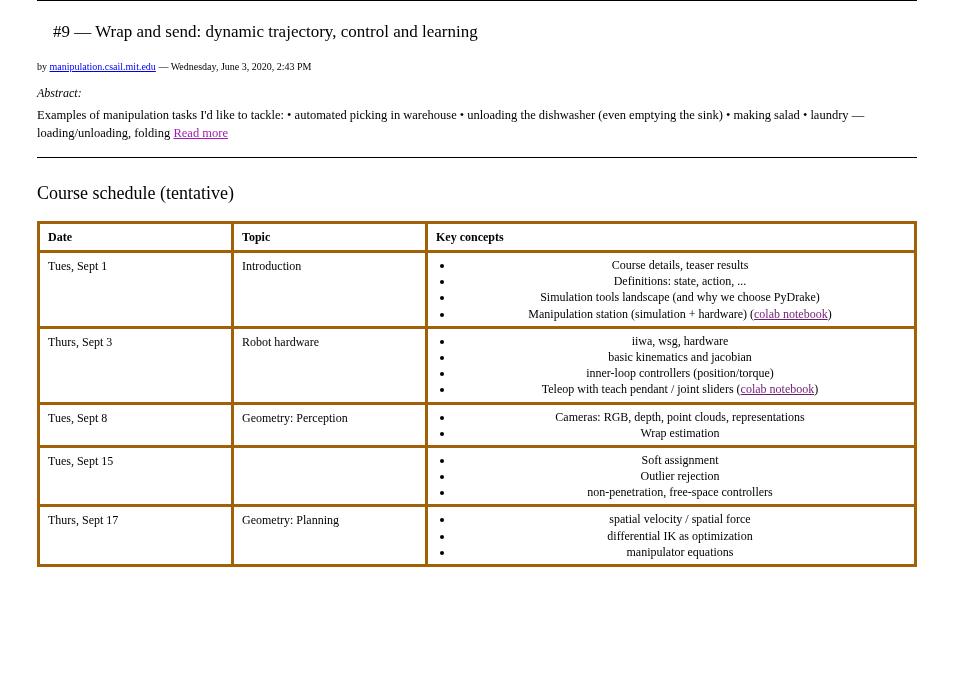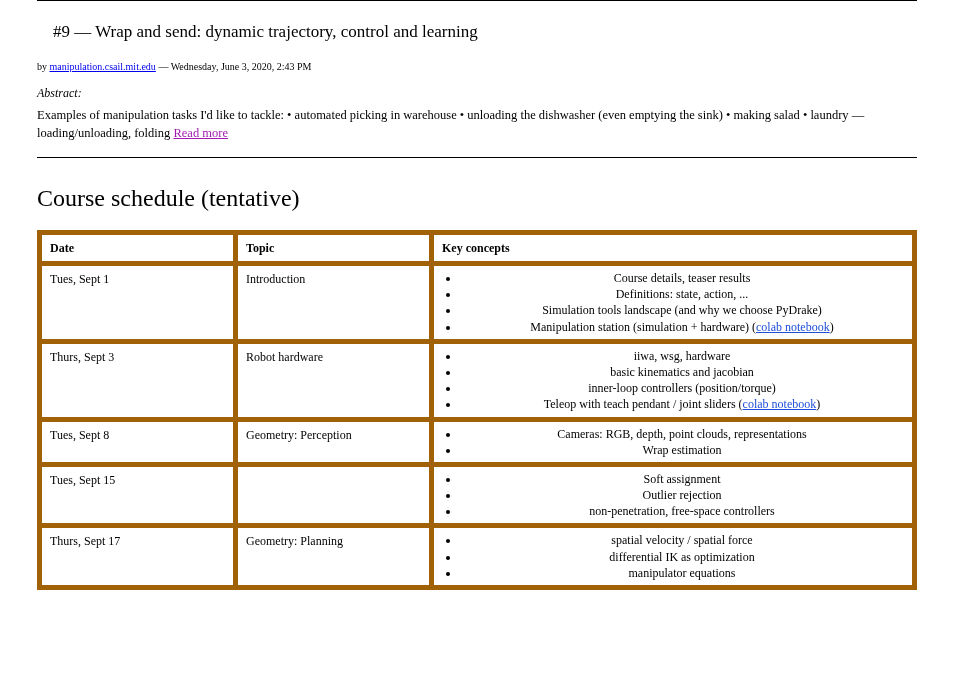--- a/index.html
+++ b/index.html
@@ -45,51 +45,51 @@
   }
   .abstract-body {
     font-size: 12.5px;
     line-height: 1.5;
   }
   .abstract-body a {
     color: #a21caf;
     text-decoration: underline;
   }
   h3.subsection-title {
-    font-size: 24px;
+    font-size: 18px;
     font-weight: normal;
     margin: 22px 0 14px 0;
   }
   table.sched {
     border-collapse: collapse;
     width: 100%;
     font-size: 12px;
   }
   table.sched th, table.sched td {
-    border: 5px solid #a16207;
+    border: 3px solid #a16207;
     padding: 4px 8px;
     text-align: left;
     vertical-align: top;
   }
   table.sched th {
     font-weight: bold;
     background: #fff;
   }
   table.sched ul {
     margin: 0;
     padding-left: 18px;
   }
   table.sched li {
     margin: 0;
     padding: 0;
     line-height: 1.35;
     text-align: center;
   }
   table.sched a {
-    color: #1d4ed8;
+    color: #701a75;
     text-decoration: underline;
   }
 </style>
 </head>
 <body>
 
 <div class="page">
 
   <hr class="section-rule">
 

